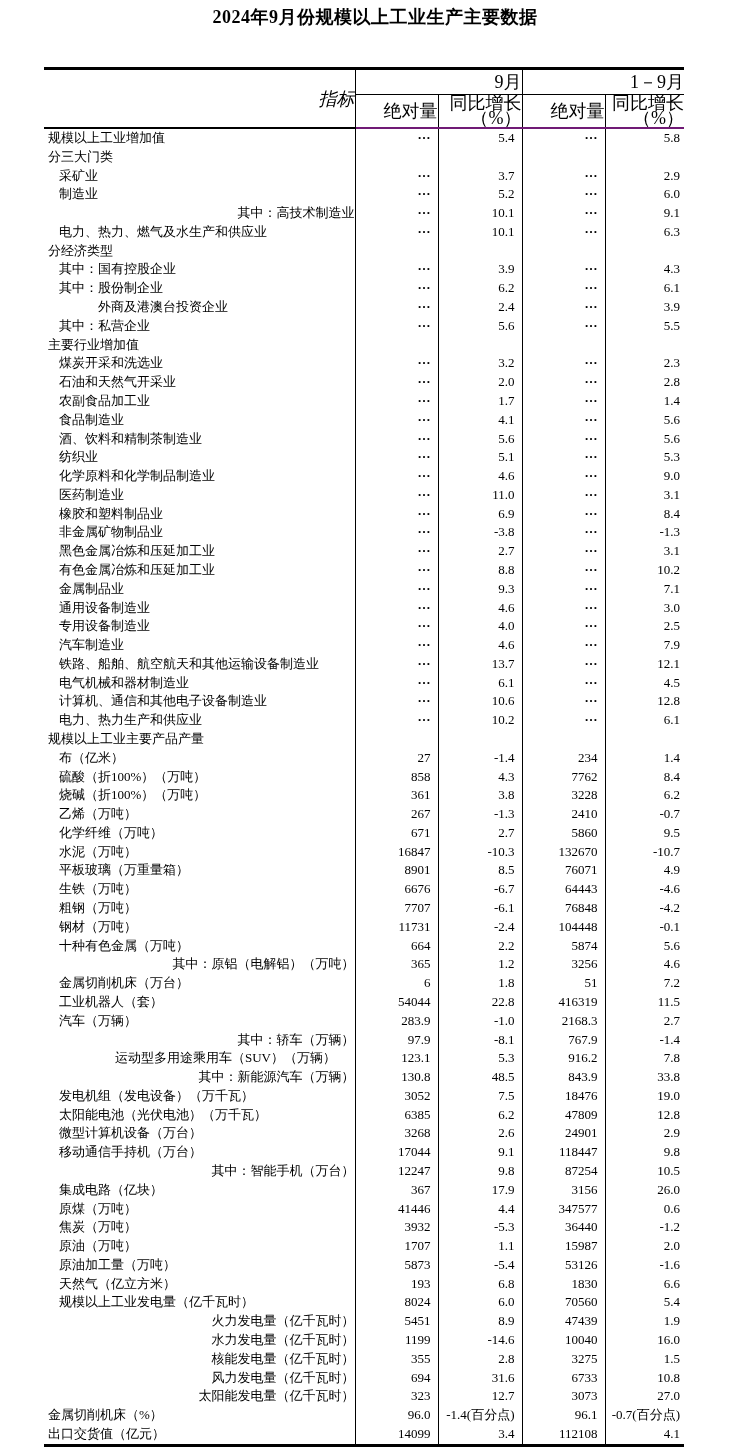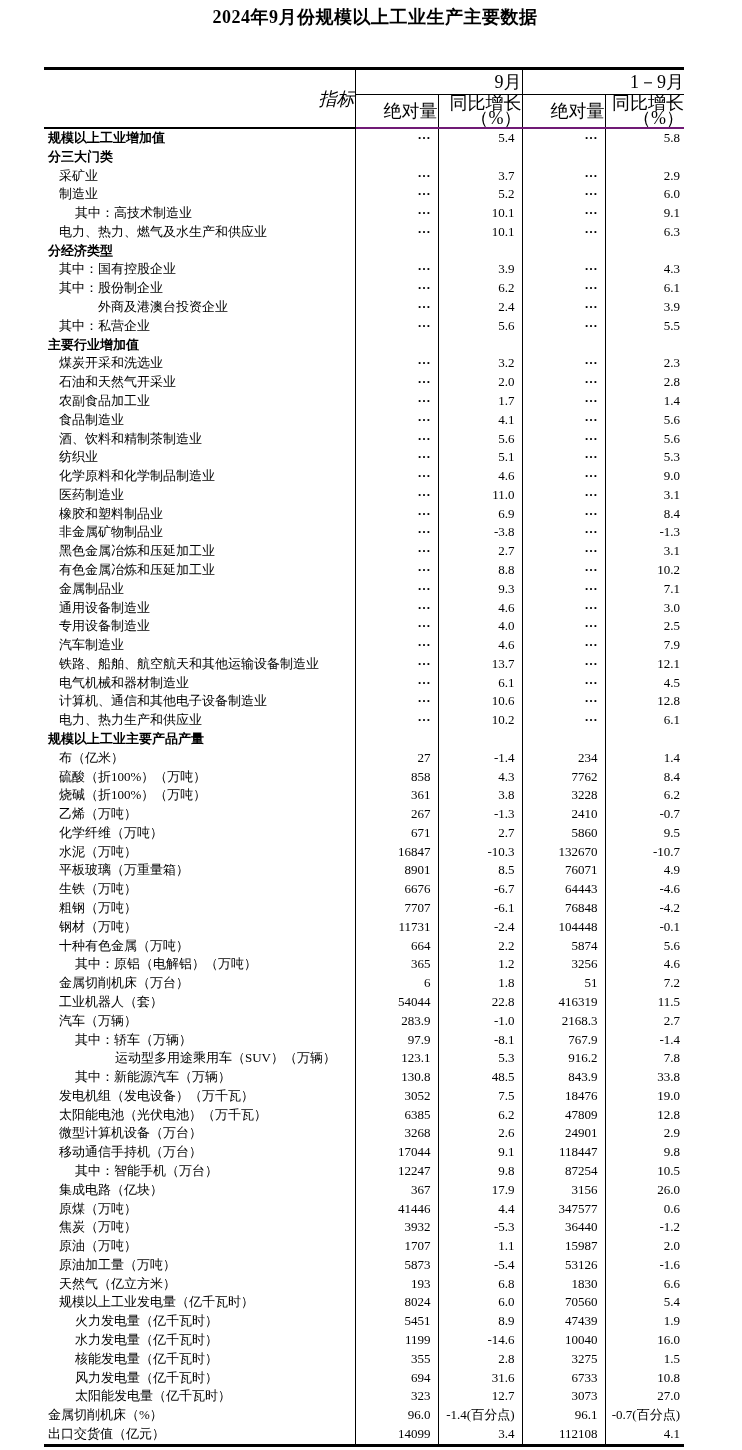--- a/index.html
+++ b/index.html
@@ -19,24 +19,24 @@
   tr.hrow2 th{border-bottom:2px solid #701a75;}
   .bl{border-left:1px solid #000;}
   tbody tr{height:18.785px;}
   tbody td{padding:0;font-size:13px;line-height:18.785px;white-space:nowrap;
            overflow:hidden;vertical-align:middle;}
   td.lbl{text-align:left;}
   td.num{text-align:right;padding-right:7px;}
   td.num.last{padding-right:4px;}
   td.lbl.i0{padding-left:4px;}
   td.lbl.i1{padding-left:15px;}
-  td.lbl.i2{padding-left:31px;}
+  td.lbl.i2{padding-left:31px;text-align:right;}
   td.lbl.i3{padding-left:54px;}
   td.lbl.i4{padding-left:71px;}
-  td.lbl.bold{font-weight:bold;}
+  td.lbl.bold{font-weight:normal;}
   td.num .dots{font-weight:bold;display:inline-block;transform:translateY(-3px);}
 </style>
 </head>
 <body>
 
 <div>
   <div class="title">2024年9月份规模以上工业生产主要数据</div>
 
   <table class="stat">
     <colgroup>

